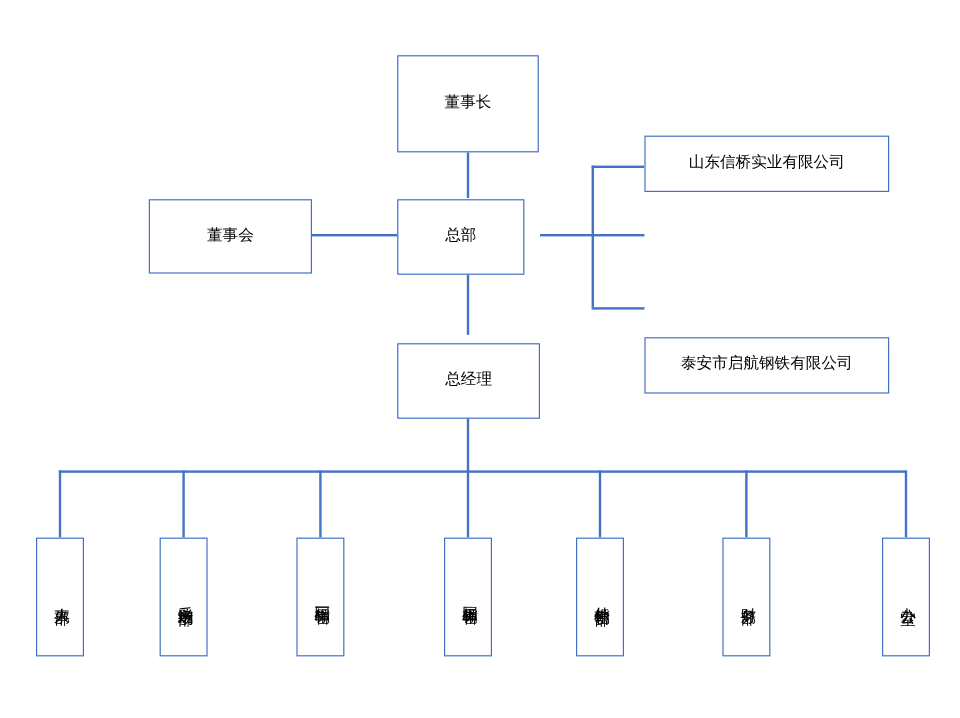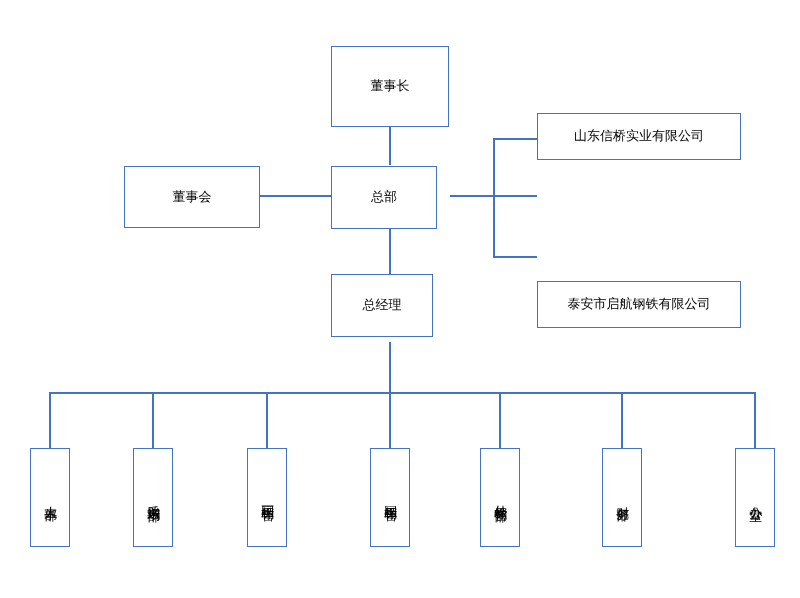--- a/index.html
+++ b/index.html
@@ -83,21 +83,21 @@
   </div>
 
   <div class="node" style="left:124px; top:166px; width:136px; height:62px;">
     <span>董事会</span>
   </div>
 
   <div class="node" style="left:331px; top:166px; width:106px; height:63px;">
     <span>总部</span>
   </div>
 
-  <div class="node" style="left:331px; top:274px; width:102px; height:63px;">
+  <div class="node" style="left:331px; top:286px; width:119px; height:63px;">
     <span>总经理</span>
   </div>
 
   <div class="node" style="left:537px; top:113px; width:204px; height:47px;">
     <span>山东信桥实业有限公司</span>
   </div>
 
 
   <div class="node" style="left:537px; top:233px; width:204px; height:47px;margin-top:48px;">
     <span>泰安市启航钢铁有限公司</span>

